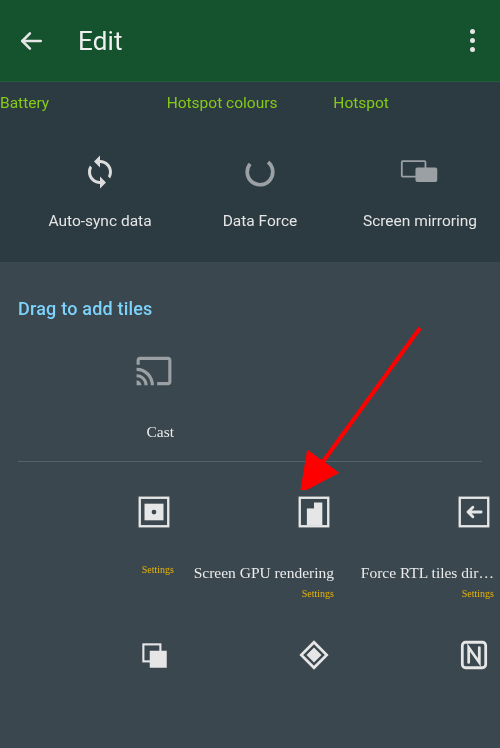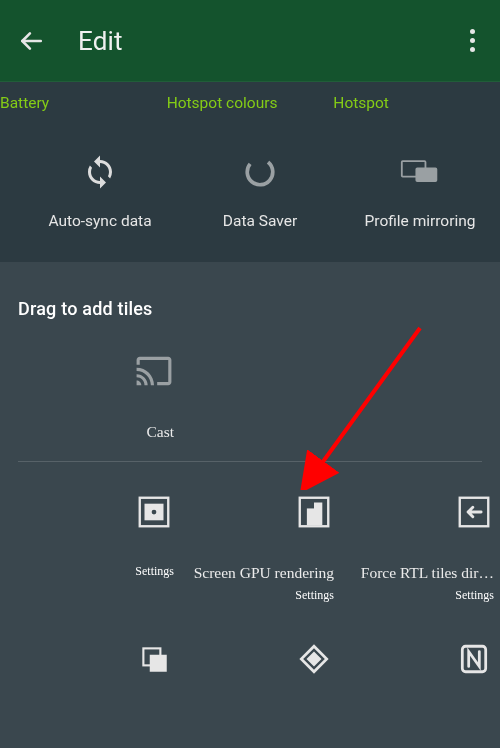--- a/index.html
+++ b/index.html
@@ -63,21 +63,21 @@
   }
   .tile-icon { width: 40px; height: 40px; display:flex; align-items:center; justify-content:center; }
   .tile-label { font-size: 15.5px; color:#e6e6e6; }
 
   .available {
     background: #3a474e;
     padding-top: 28px;
     padding-bottom: 60px;
   }
   .available-title {
-    color:#ffffff;
+    color:#7dd3fc;
     font-size: 18px;
     font-weight: 500;
     padding: 8px 18px 2px;
     letter-spacing: 0.2px;
   }
   .divider {
     border: none;
     border-top: 1px solid rgba(255,255,255,0.15);
     margin: 0 18px;
   }
@@ -85,21 +85,21 @@
     display:flex;
     flex-direction:column;
     align-items:flex-end;
     gap: 6px;
     padding: 30px 6px 20px;
     cursor: grab;
     font-family: Liberation Serif, serif;
   }
   .avail-tile .tile-icon { margin-bottom: 26px; }
   .avail-label { font-size: 15.5px; color:#ececec; white-space:nowrap; overflow:hidden; text-overflow:ellipsis; max-width: 152px; }
-  .avail-sub { font-size: 12px; color:#ffffff; }
+  .avail-sub { font-size: 10px; color:#eab308; }
 
   .arrow-overlay {
     position: absolute;
     pointer-events: none;
   }
 </style>
 </head>
 <body>
 
 <div class="header">
@@ -133,32 +133,32 @@
       </div>
       <div class="tile-label">Auto-sync data</div>
     </div>
 
     <div class="tile">
       <div class="tile-icon">
         <svg viewBox="0 0 24 24" width="34" height="34" fill="none" stroke="#9aa0a3" stroke-width="2.6">
           <circle cx="12" cy="12" r="9" stroke-dasharray="42 14" transform="rotate(-50 12 12)"></circle>
         </svg>
       </div>
-      <div class="tile-label">Data Saver</div>
+      <div class="tile-label">Data Force</div>
     </div>
 
     <div class="tile">
       <div class="tile-icon">
         <svg viewBox="0 0 44 28" width="44" height="28">
           <rect x="2" y="2" width="26" height="17" rx="1" fill="none" stroke="#9aa0a3" stroke-width="2"></rect>
           <rect x="18" y="10" width="22" height="14" rx="1" fill="#3a474e" stroke="#9aa0a3" stroke-width="2"></rect>
           <rect x="18" y="10" width="22" height="14" rx="1" fill="#9aa0a3"></rect>
         </svg>
       </div>
-      <div class="tile-label">Profile mirroring</div>
+      <div class="tile-label">Screen mirroring</div>
     </div>
 
   </div>
 </div>
 
 <div class="available">
   <div class="available-title">Drag to add tiles</div>
 
   <div class="tile-grid">
     <div class="avail-tile">

